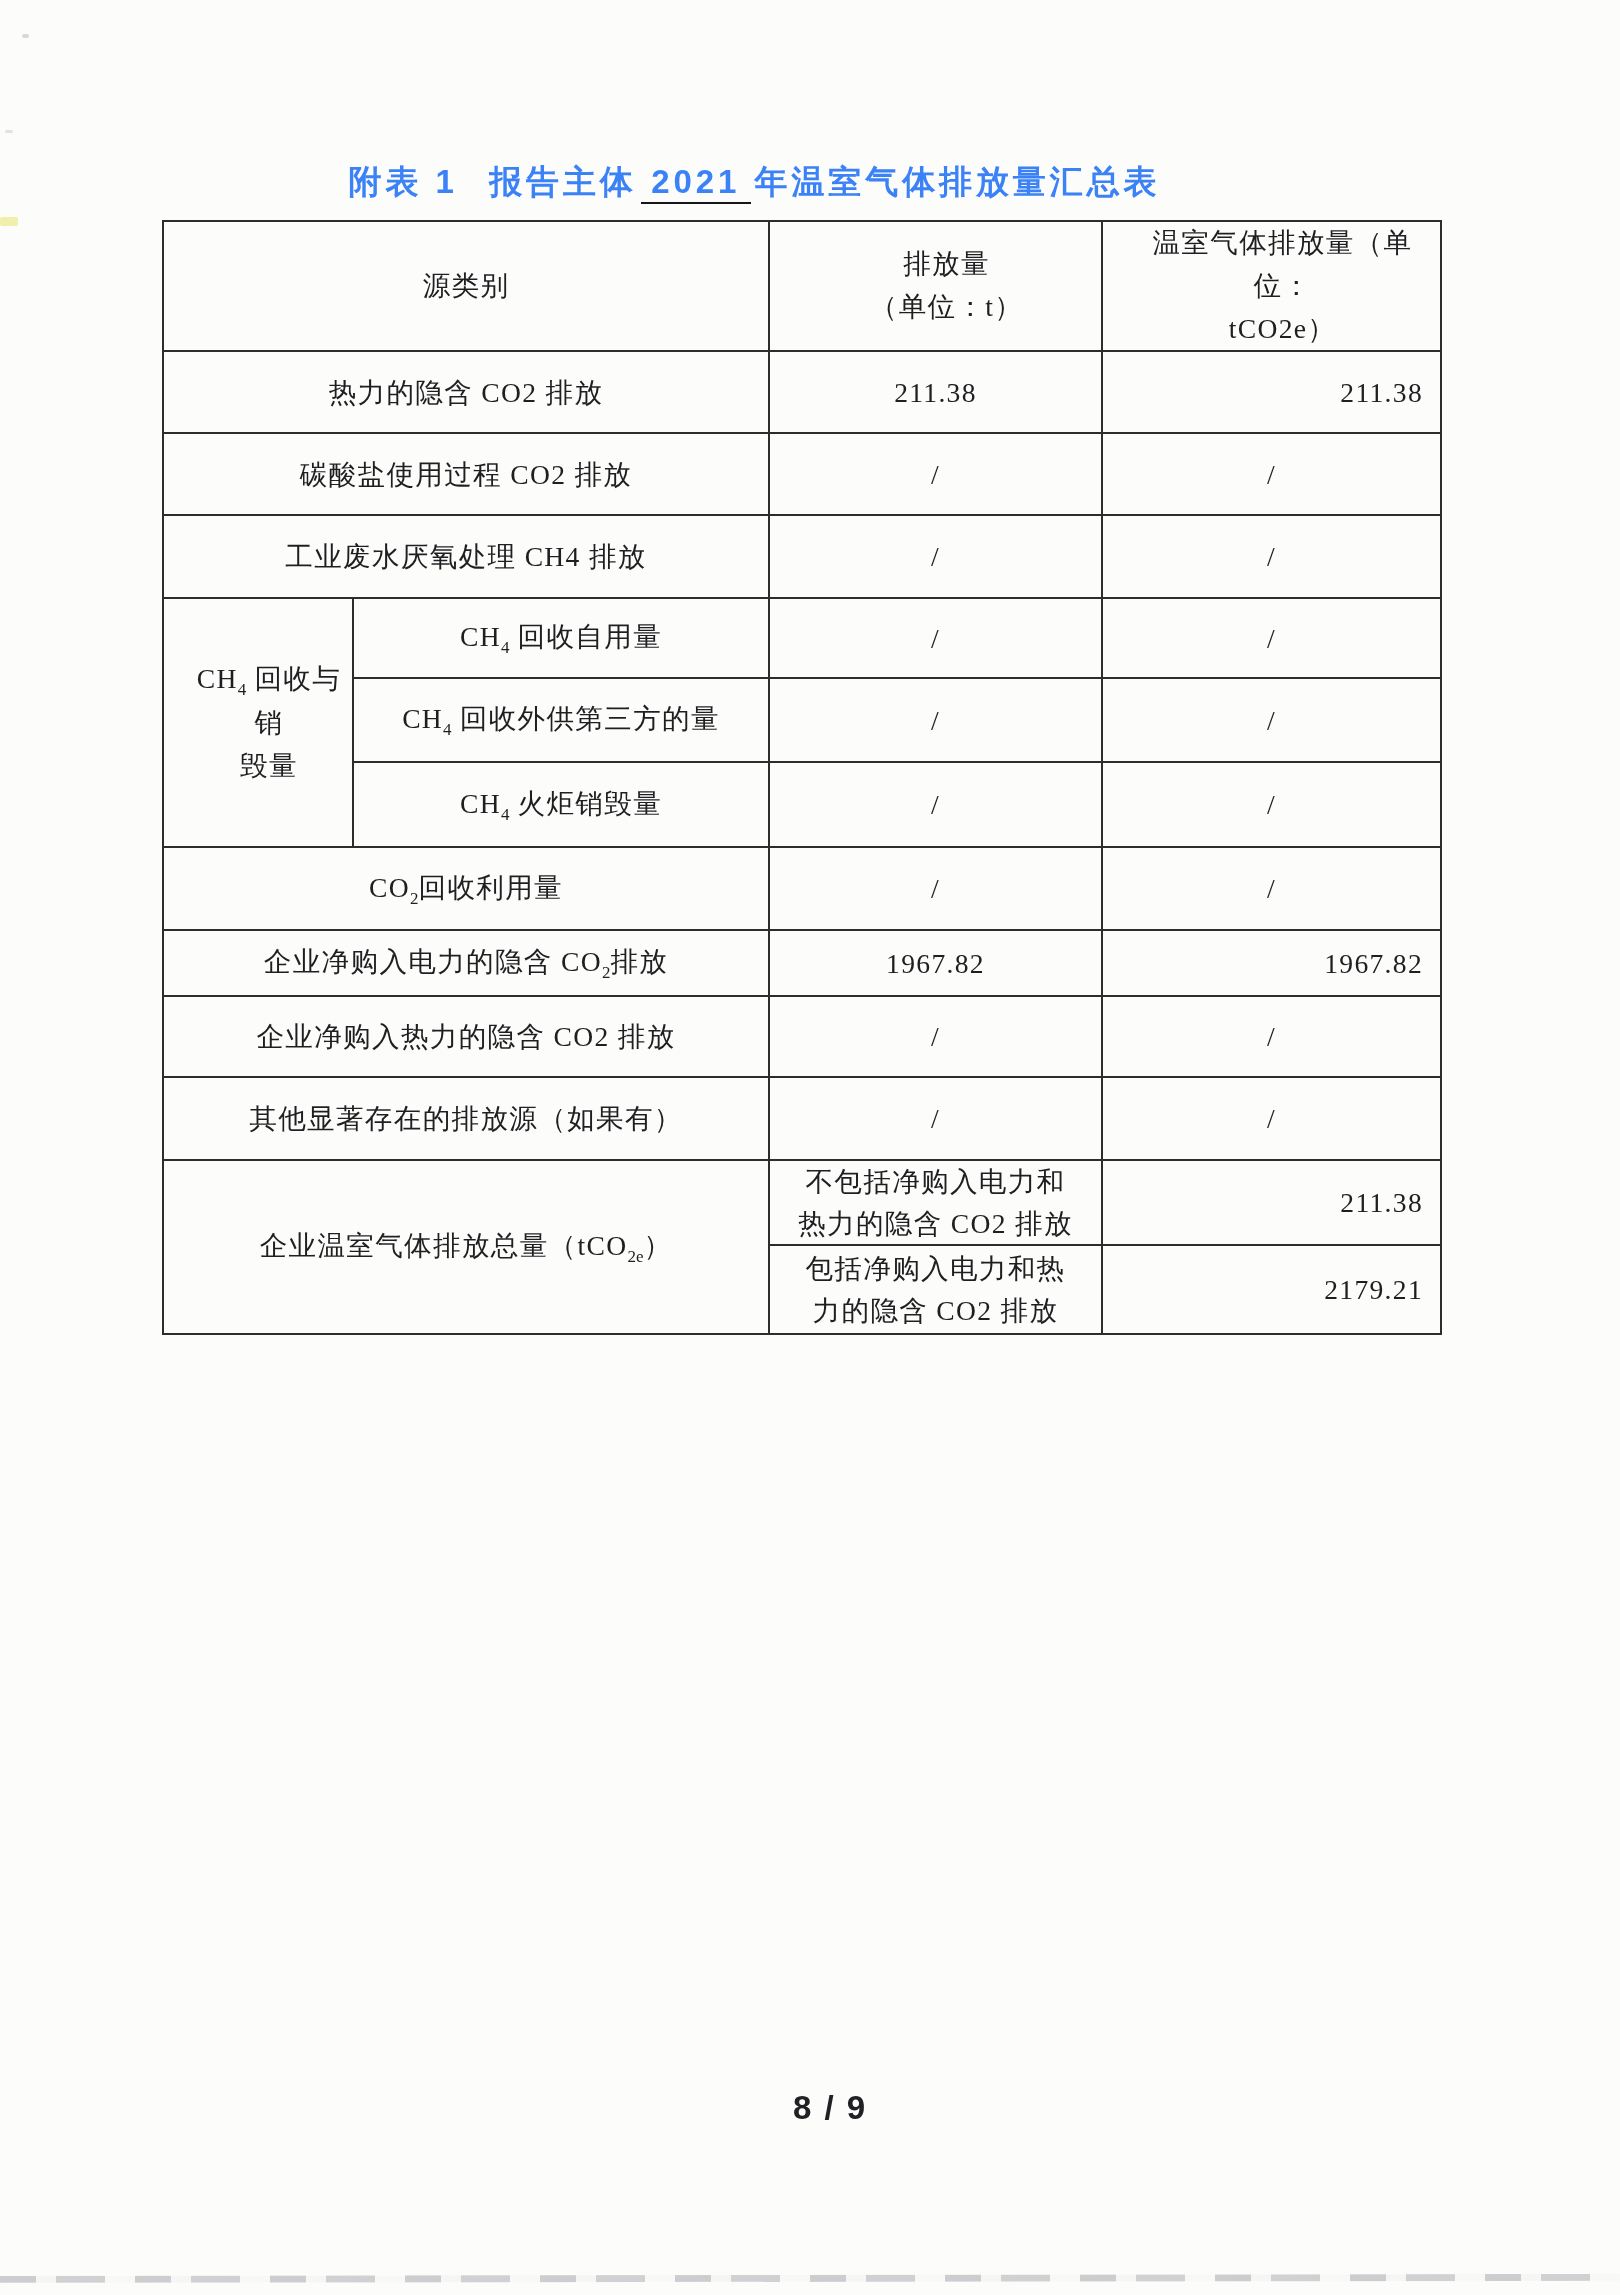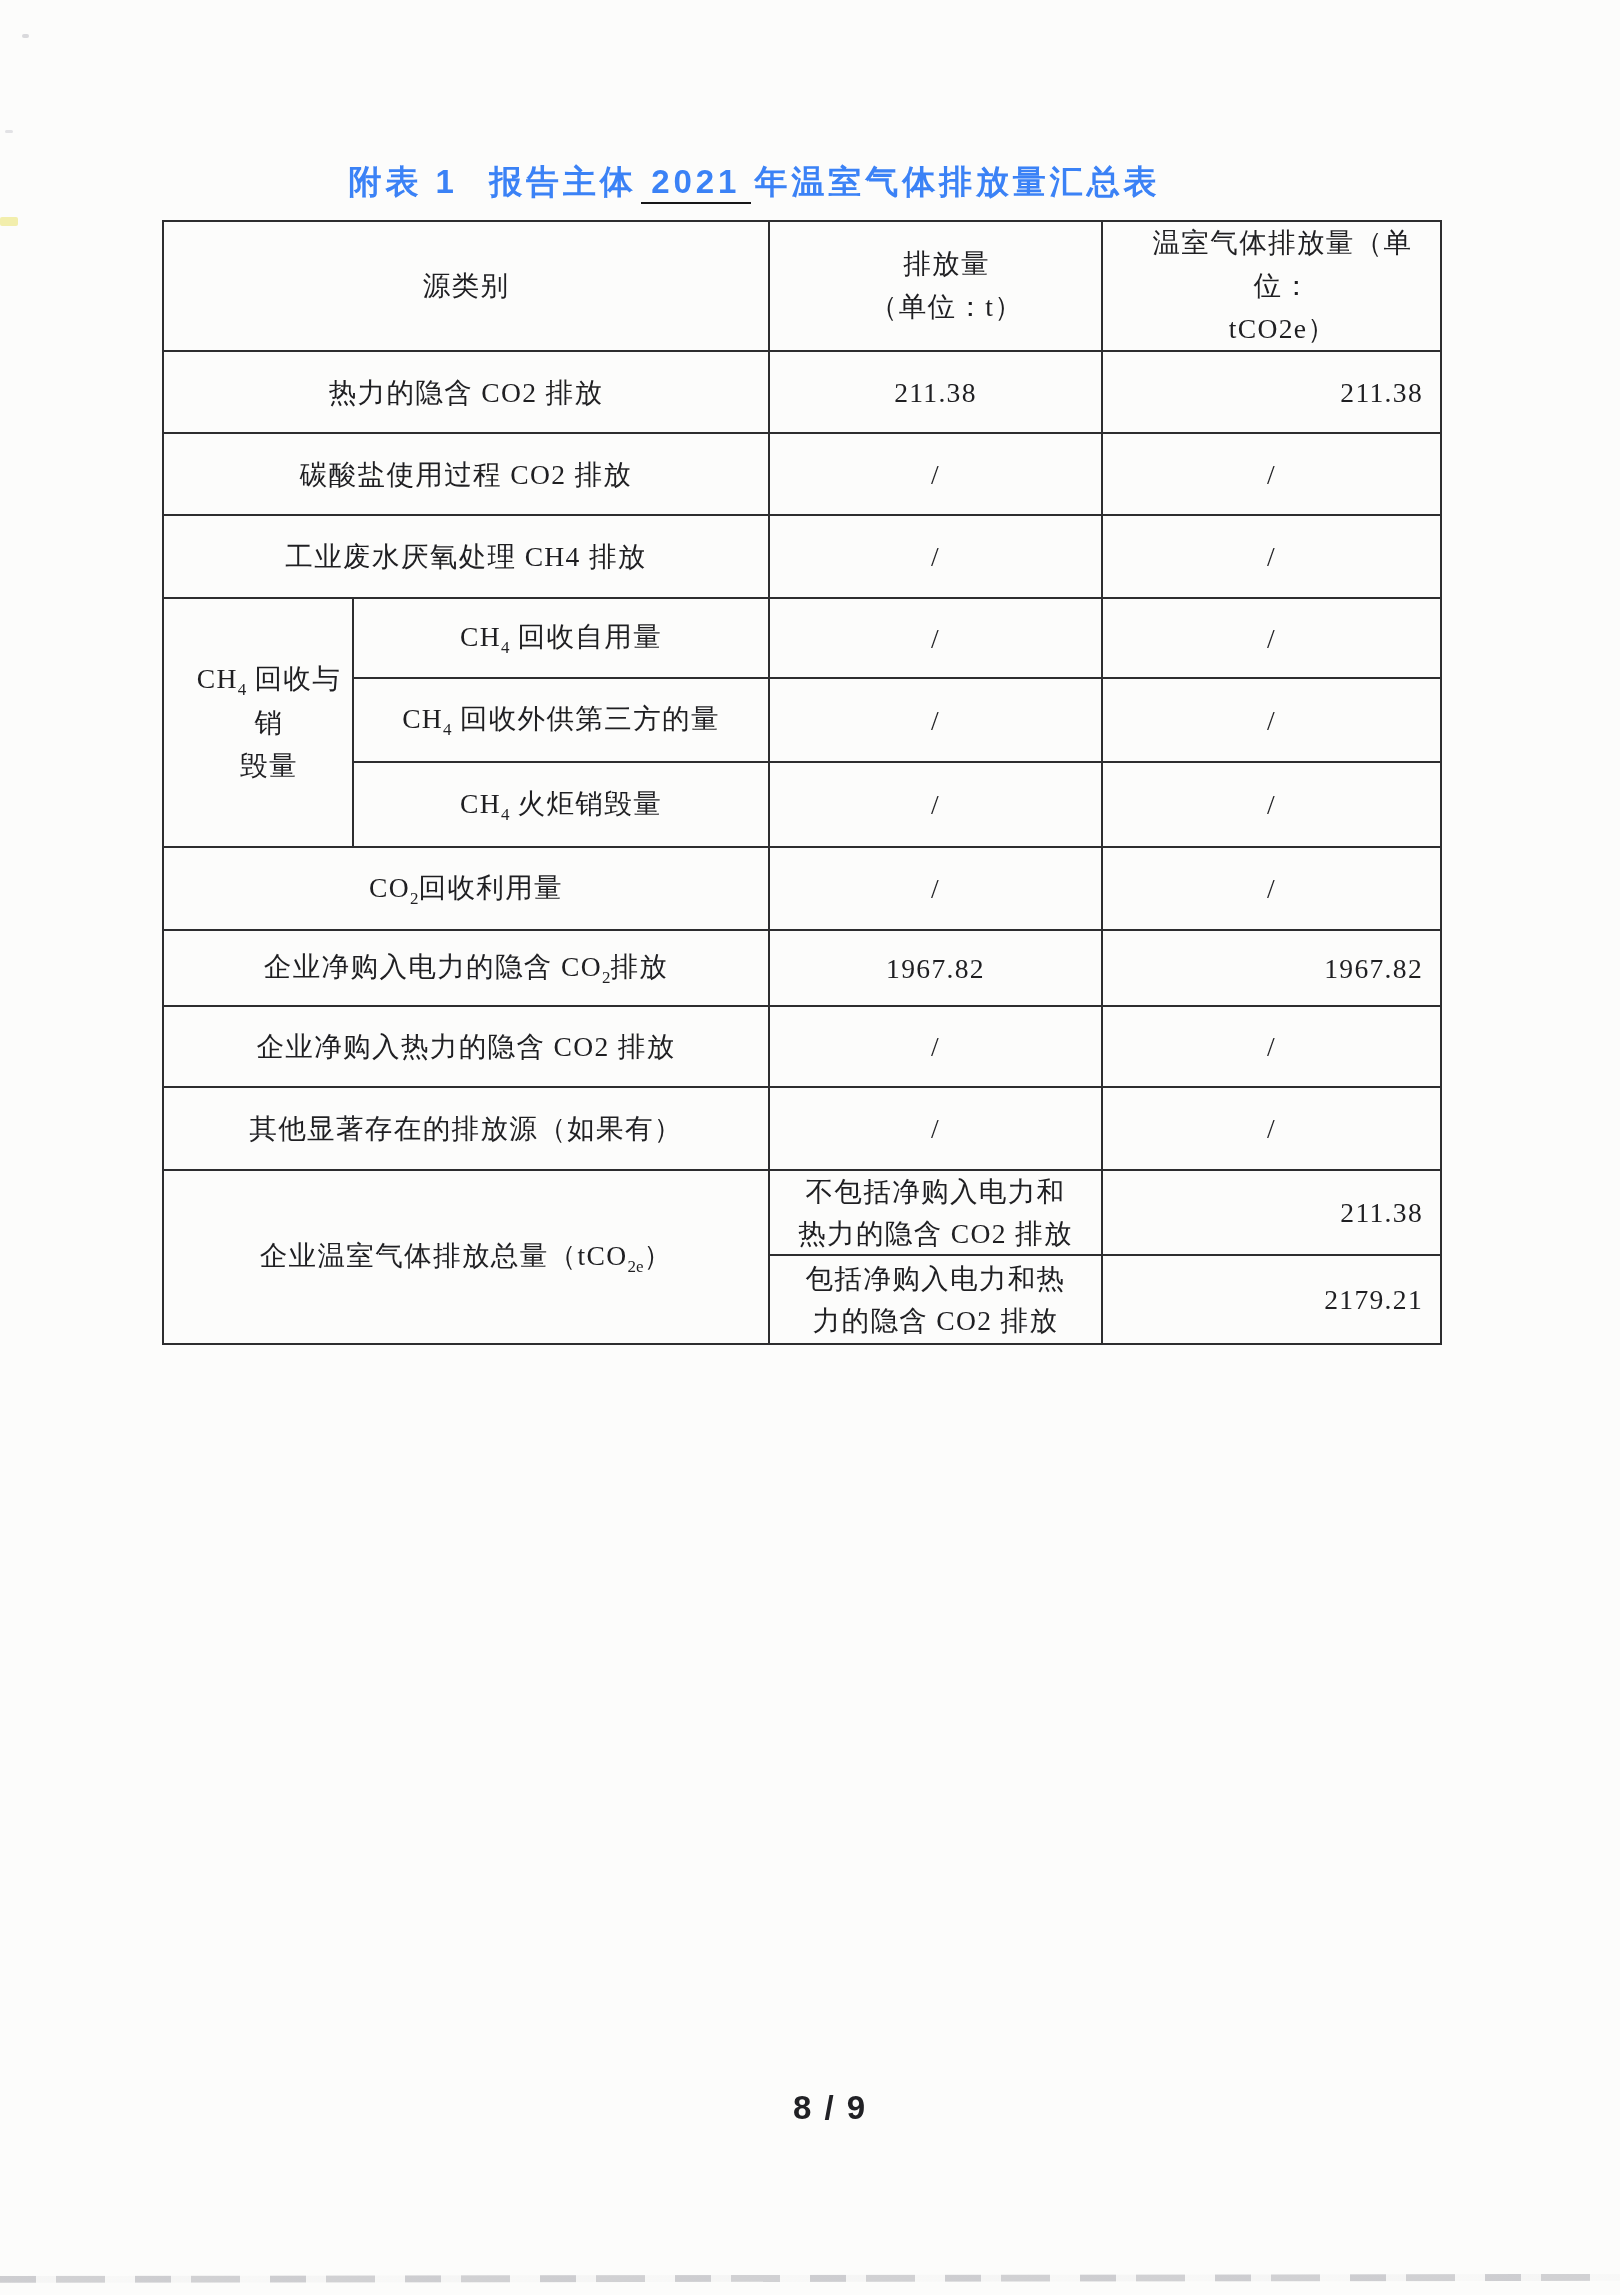--- a/index.html
+++ b/index.html
@@ -192,21 +192,21 @@
       <td class="val-slash">/</td>
       <td class="val-slash">/</td>
     </tr>
 
     <tr style="height:83px;">
       <td colspan="2">CO<sub>2</sub>回收利用量</td>
       <td class="val-slash">/</td>
       <td class="val-slash">/</td>
     </tr>
 
-    <tr style="height:76px;">
+    <tr style="height:66px;">
       <td colspan="2">企业净购入电力的隐含 CO<sub>2</sub>排放</td>
       <td class="val-num">1967.82</td>
       <td class="ghg-col num-cell val-num">1967.82</td>
     </tr>
 
     <tr style="height:81px;">
       <td colspan="2">企业净购入热力的隐含 CO2 排放</td>
       <td class="val-slash">/</td>
       <td class="val-slash">/</td>
     </tr>

